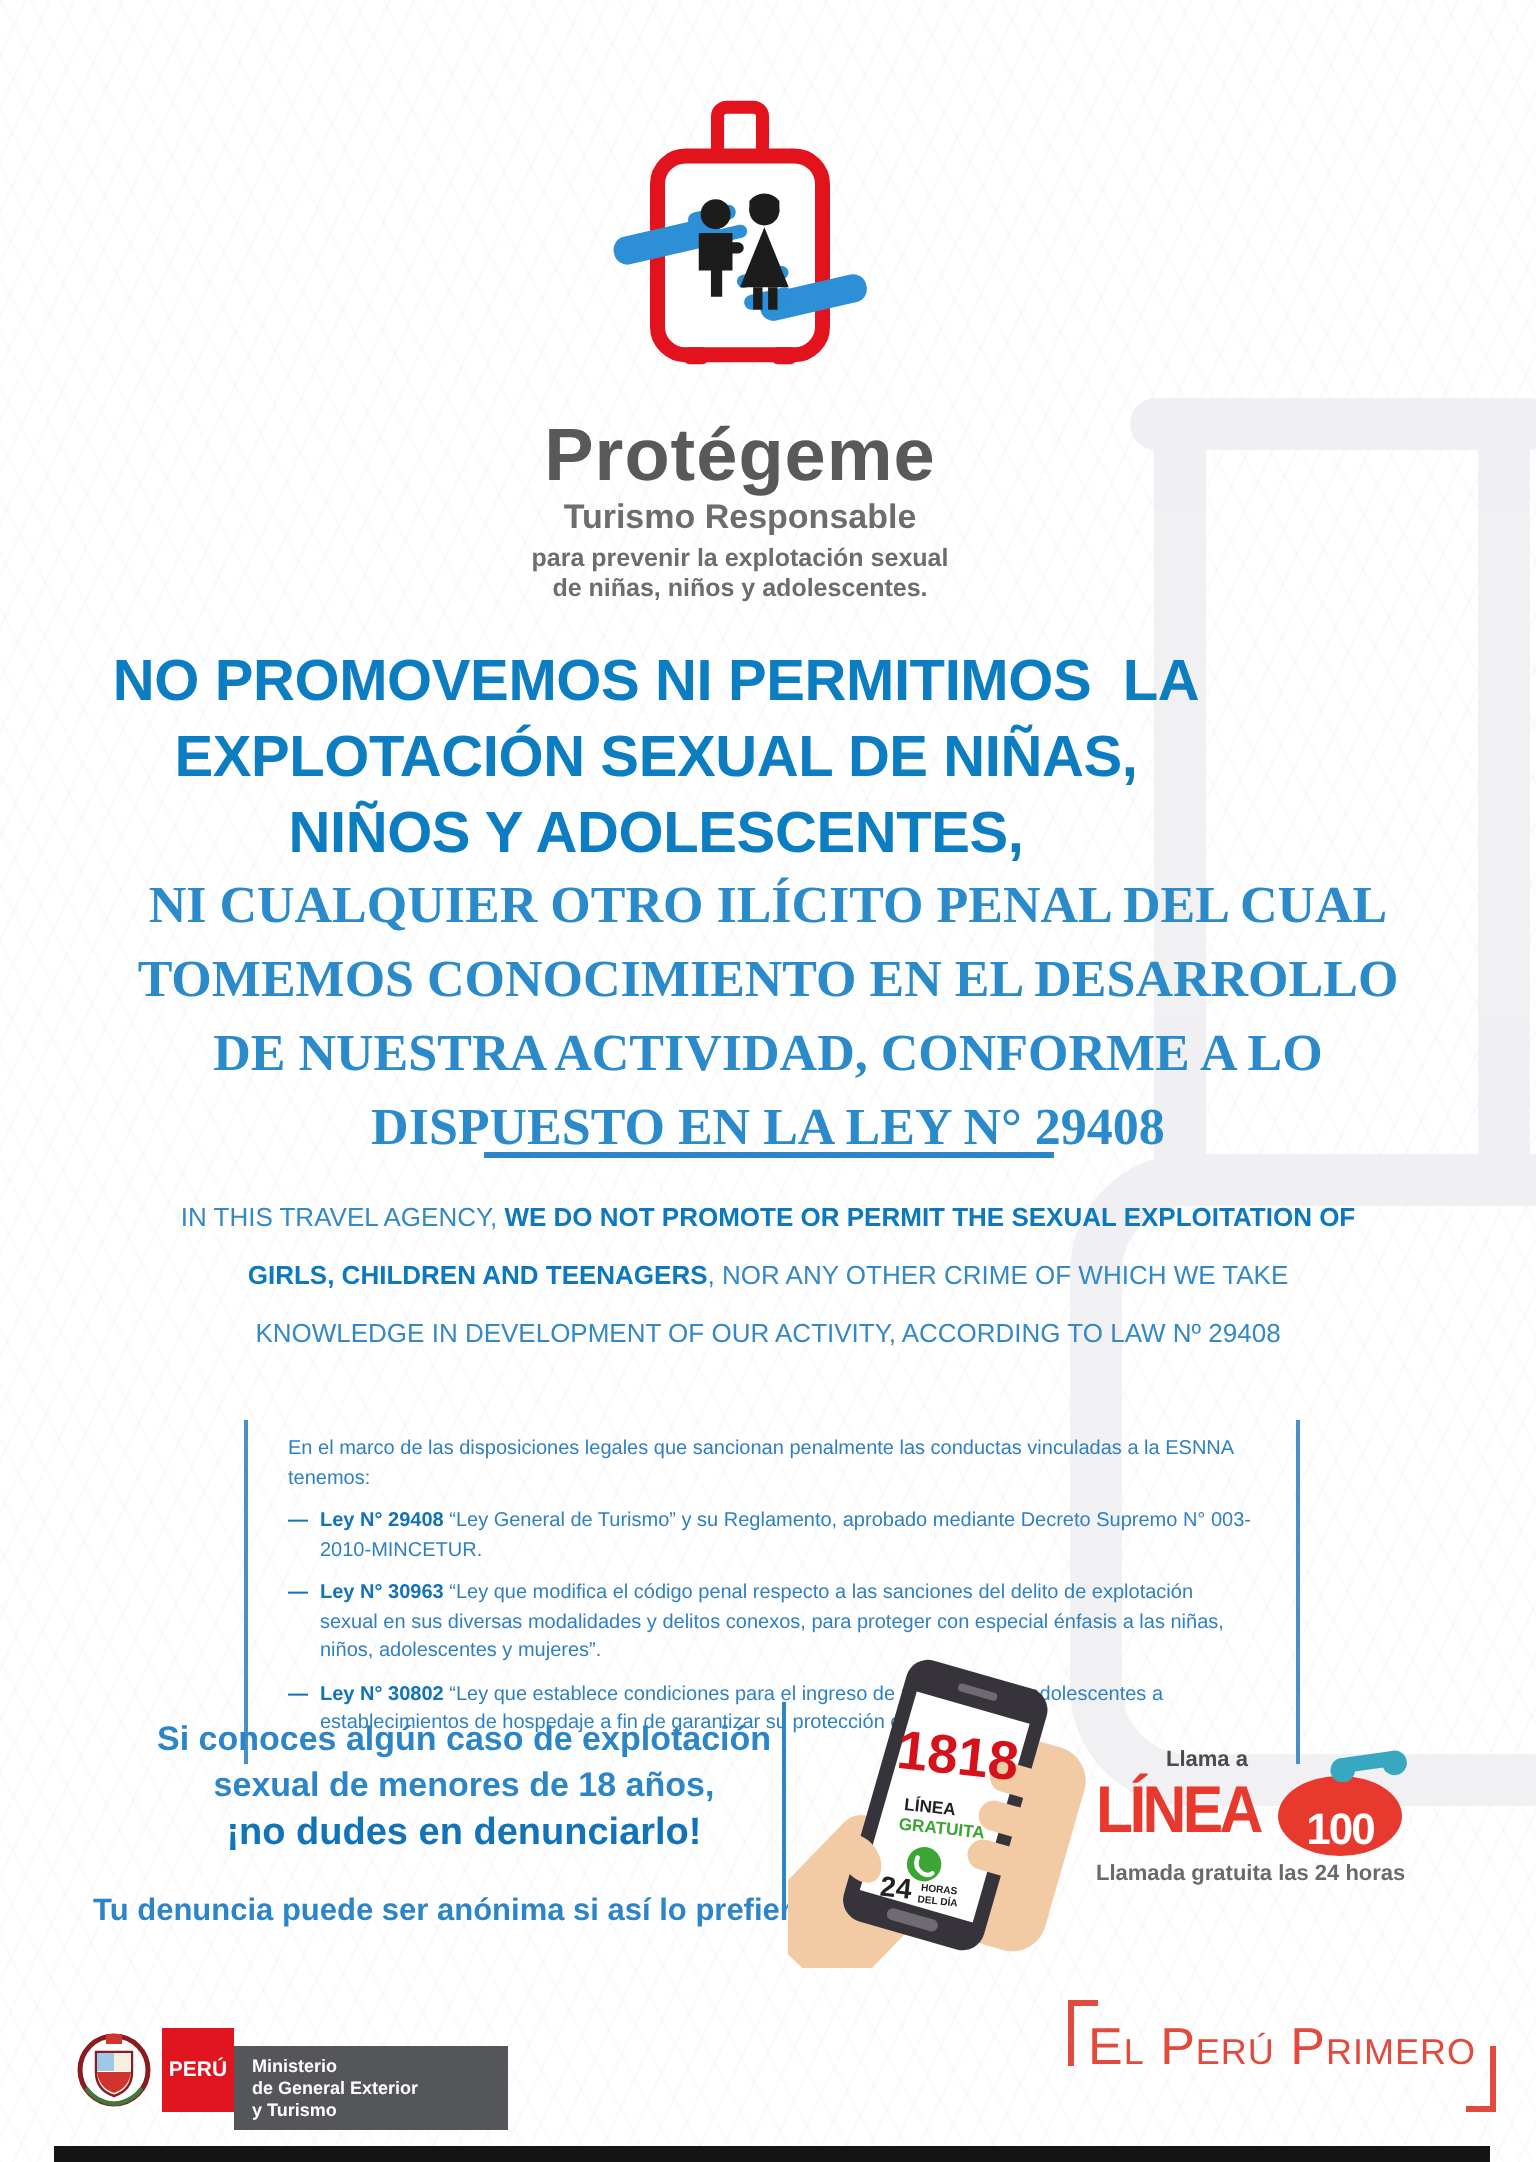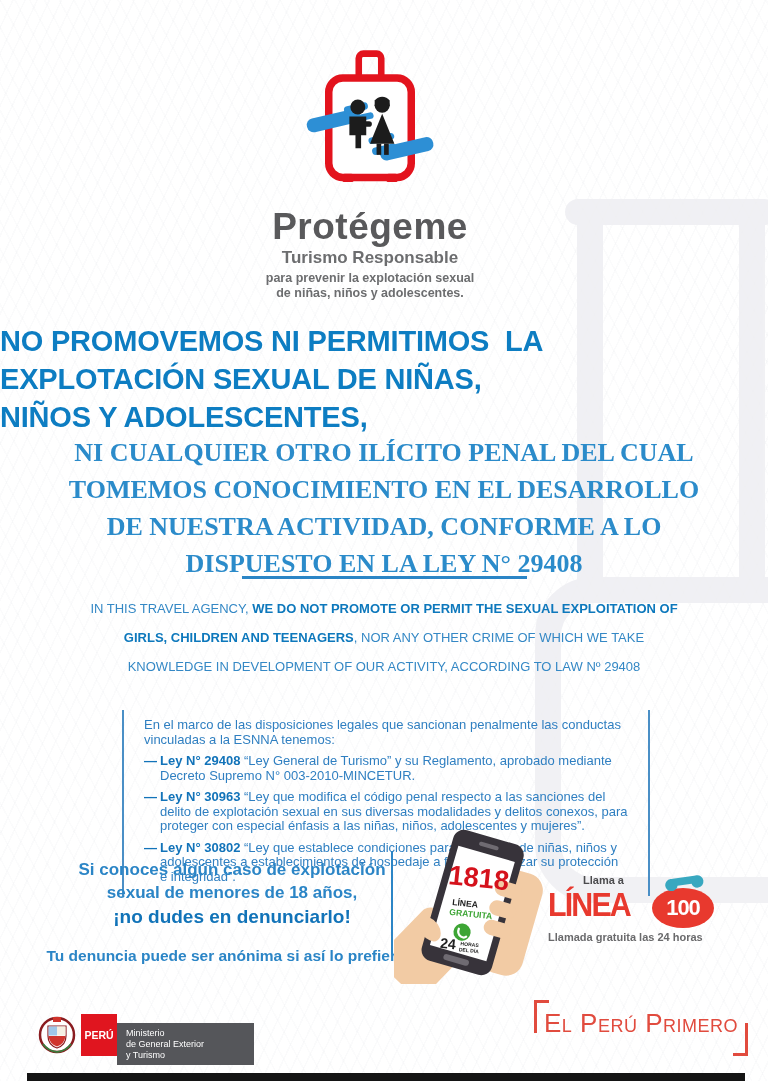--- a/index.html
+++ b/index.html
@@ -15,69 +15,69 @@
 
   
   .logo-block{position:absolute;left:0;top:48px;width:740px;text-align:center;z-index:1;}
   .brand{font-size:37px;font-weight:700;color:#59595b;letter-spacing:.5px;margin-top:4px;}
   .brand-sub{font-size:17px;font-weight:600;color:#6c6d6f;margin-top:0px;}
   .brand-tag{font-size:12.5px;font-weight:700;color:#6c6d6f;line-height:15px;margin-top:3px;}
 
   
   .h-intro{position:absolute;left:0;top:289px;width:768px;text-align:center;
     font-size:22px;font-weight:700;color:#1580c4;letter-spacing:1px;z-index:1;}
-  .h-bold{position:absolute;left:0;top:322px;width:656px;text-align:left;z-index:1;}
+  .h-bold{position:absolute;left:0;top:322px;width:656px;text-align:center;z-index:1;}
   .h-bold div{font-size:29px;line-height:38px;font-weight:800;color:#0d7dc2;letter-spacing:-.2px;white-space:pre;}
   .h-med{position:absolute;left:0;top:434px;width:768px;text-align:center;z-index:1;font-family:Liberation Serif, serif;}
   .h-med div{font-size:26px;line-height:37px;font-weight:600;color:#2b8bca;white-space:pre;}
 
   .divider{position:absolute;left:242px;top:576px;width:285px;height:3px;background:#2b85c6;z-index:1;}
 
   
   .english{position:absolute;left:84px;top:594px;width:600px;text-align:center;z-index:1;
     font-size:13px;line-height:29px;color:#3488c5;font-weight:500;}
   .english b{color:#0d78bc;font-weight:800;}
 
   
   .legal{position:absolute;left:122px;top:710px;width:528px;z-index:1;box-sizing:border-box;
     border-left:2px solid #4a8fc6;border-right:2px solid #4a8fc6;padding:8px 20px 12px 20px;
-    color:#2f7fc1;font-size:13px;line-height:14.5px;}
+    color:#2f7fc1;font-size:10px;line-height:14.5px;}
   .legal .intro{margin-bottom:4px;font-weight:500;}
   .law-item{position:relative;padding-left:16px;margin-top:7px;}
   .law-item .dash{position:absolute;left:0;top:0;font-weight:800;color:#1273b9;}
   .law-item .law{font-weight:800;color:#1273b9;}
 
   
   .report{position:absolute;left:42px;top:858px;width:380px;text-align:center;z-index:1;color:#2b85c6;}
   .report .r1{font-size:17px;line-height:23px;font-weight:600;}
   .report .r3{font-size:19px;line-height:26px;font-weight:800;color:#1173b8;}
   .report .r4{font-size:15.5px;font-weight:600;margin-top:17px;}
   .vline{position:absolute;left:391px;top:851px;width:2px;height:103px;background:#2b85c6;z-index:1;}
 
   .phone{position:absolute;left:394px;top:822px;width:152px;height:162px;z-index:2;}
   svg text{font-family:"Liberation Sans",sans-serif;}
 
   
   .l100{position:absolute;left:548px;top:872px;width:200px;z-index:1;}
   .l100-llama{position:absolute;left:35px;top:2px;font-size:11px;font-weight:600;color:#4c4c4e;}
   .l100-brand{position:absolute;left:0px;top:14px;font-size:33px;font-weight:800;color:#e8392e;
     letter-spacing:-2px;transform:scaleX(.92);transform-origin:left;}
-  .l100-badge{position:absolute;left:104px;top:16px;width:62px;height:40px;border-radius:50%;
-    background:#e8392e;display:flex;align-items:center;justify-content:center;}
+  .l100-badge{position:absolute;left:91px;top:16px;width:62px;height:40px;border-radius:50%;
+    background:#e8392e;display:flex;align-items:flex-end;justify-content:center;}
   .l100-badge span{color:#fff;font-size:22px;font-weight:800;letter-spacing:-1px;}
   .l100-handset{position:absolute;left:112px;top:-1px;width:48px;height:20px;}
   .l100-sub{position:absolute;left:0px;top:59px;width:200px;font-size:11px;font-weight:700;color:#6a6a6c;}
 
   
   .footer-logo{position:absolute;left:36px;top:1004px;display:flex;align-items:center;z-index:1;}
   .coa{width:42px;height:46px;margin-right:3px;}
   .peru-box{width:36px;height:42px;background:#e0151f;color:#fff;display:flex;align-items:center;justify-content:center;
     font-size:10.5px;font-weight:700;}
   .min-box{width:128px;height:42px;background:#55565a;color:#fff;display:flex;flex-direction:column;justify-content:center;
-    padding-left:9px;font-size:9px;line-height:11px;font-weight:400;margin-top:19px;}
+    padding-left:9px;font-size:9px;line-height:11px;font-weight:700;margin-top:19px;}
   .slogan{position:absolute;left:534px;top:1000px;width:214px;height:56px;z-index:1;}
   .slogan .txt{position:absolute;left:10px;top:8px;width:194px;text-align:center;
     font-variant:small-caps;font-size:26px;font-weight:400;color:#e14b3e;letter-spacing:.5px;}
   .br-tl{position:absolute;left:0;top:0;width:12px;height:30px;border-left:3px solid #e14b3e;border-top:3px solid #e14b3e;}
   .br-br{position:absolute;right:0;bottom:0;width:12px;height:30px;border-right:3px solid #e14b3e;border-bottom:3px solid #e14b3e;}
   .black-bar{position:absolute;left:27px;top:1073px;width:718px;height:8px;background:#141414;z-index:1;}
 </style>
 </head>
 <body>
 

